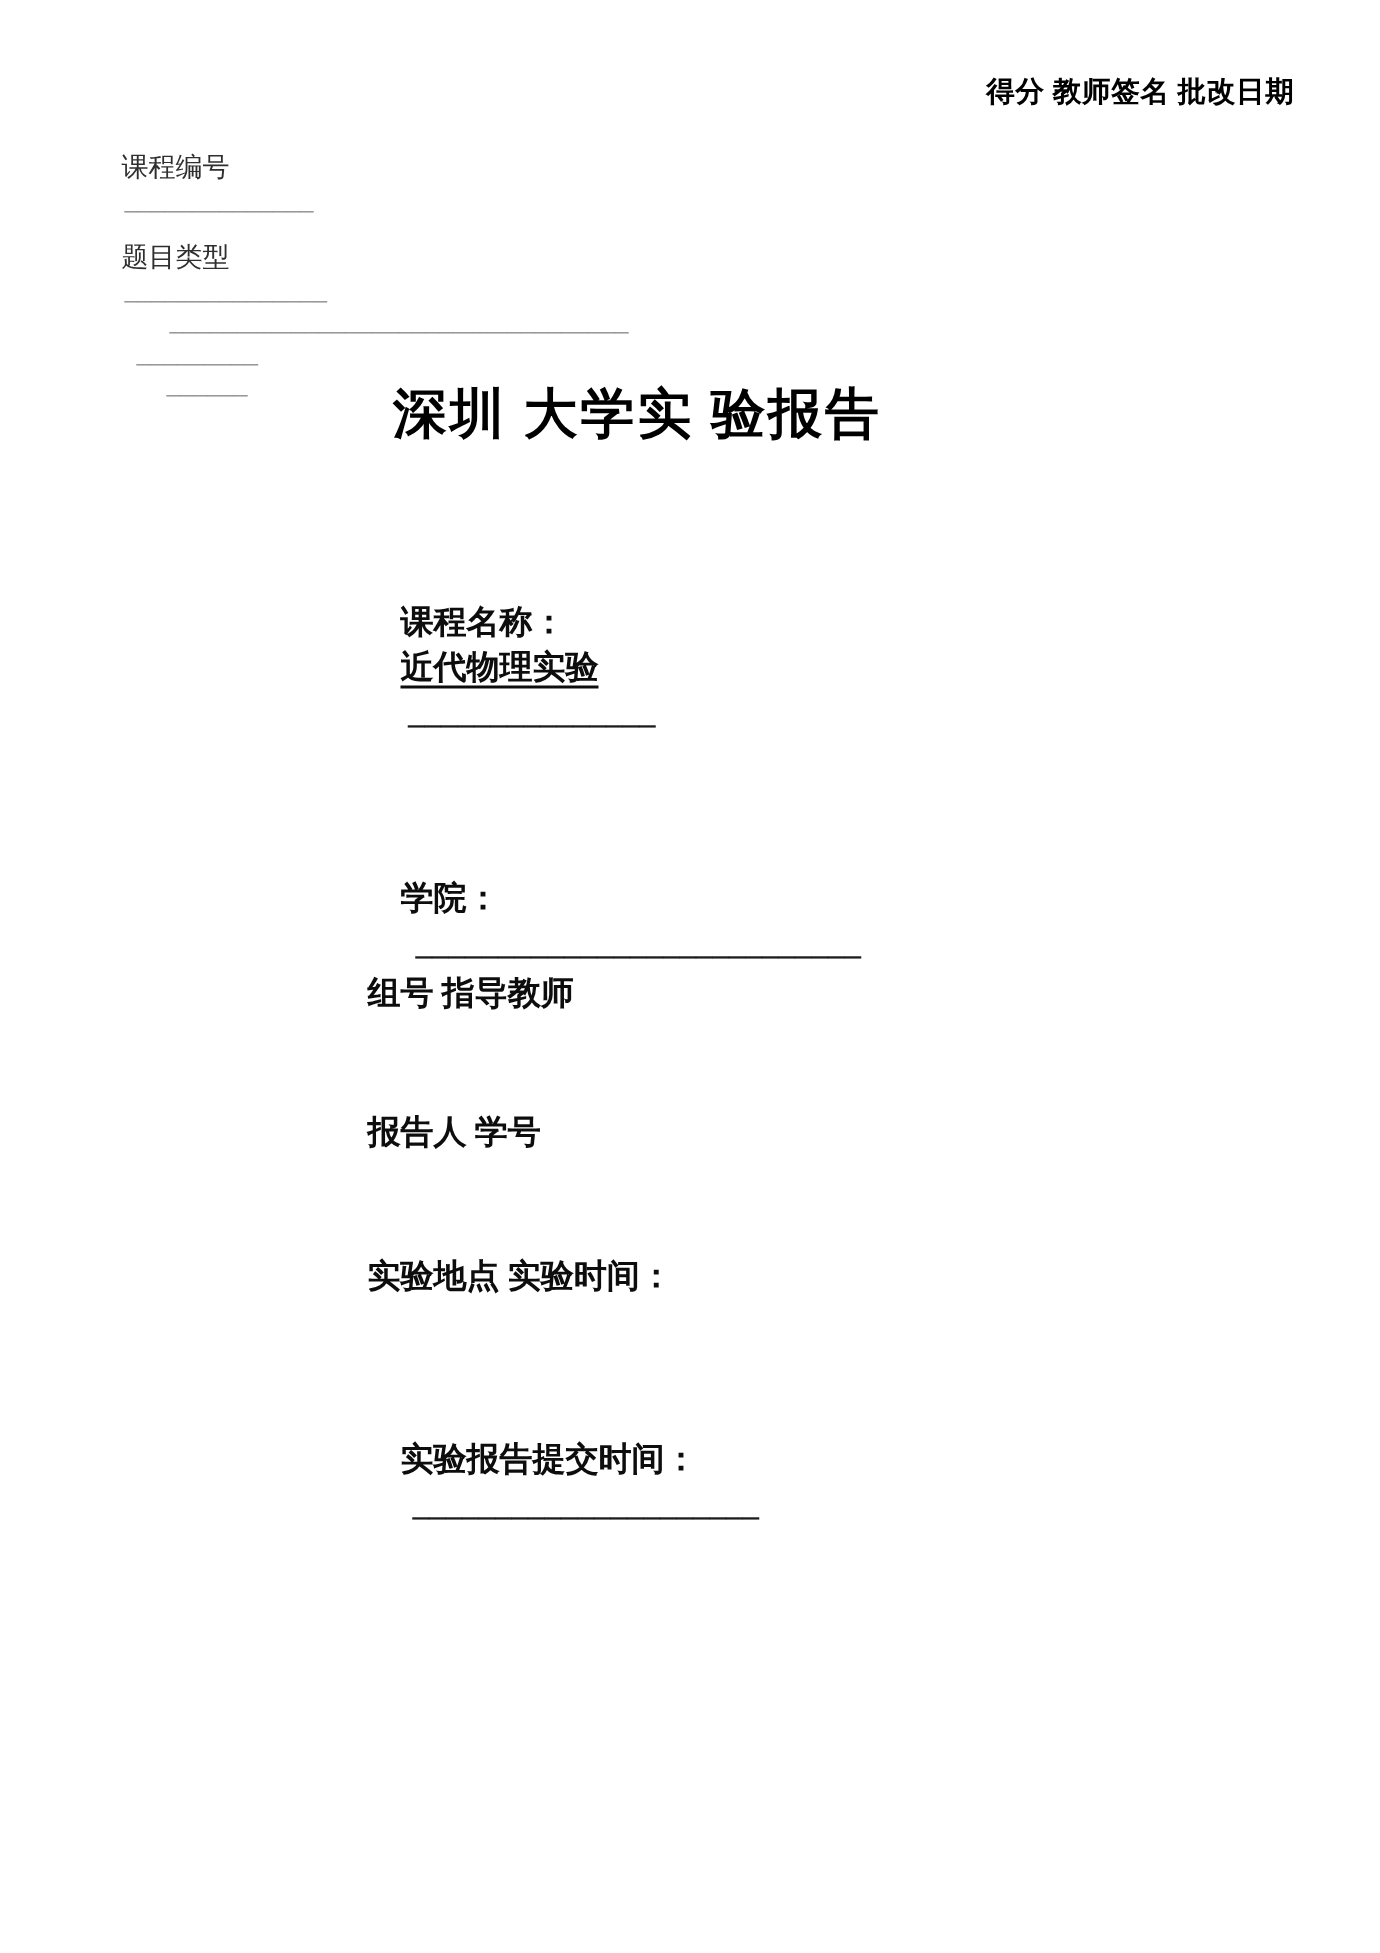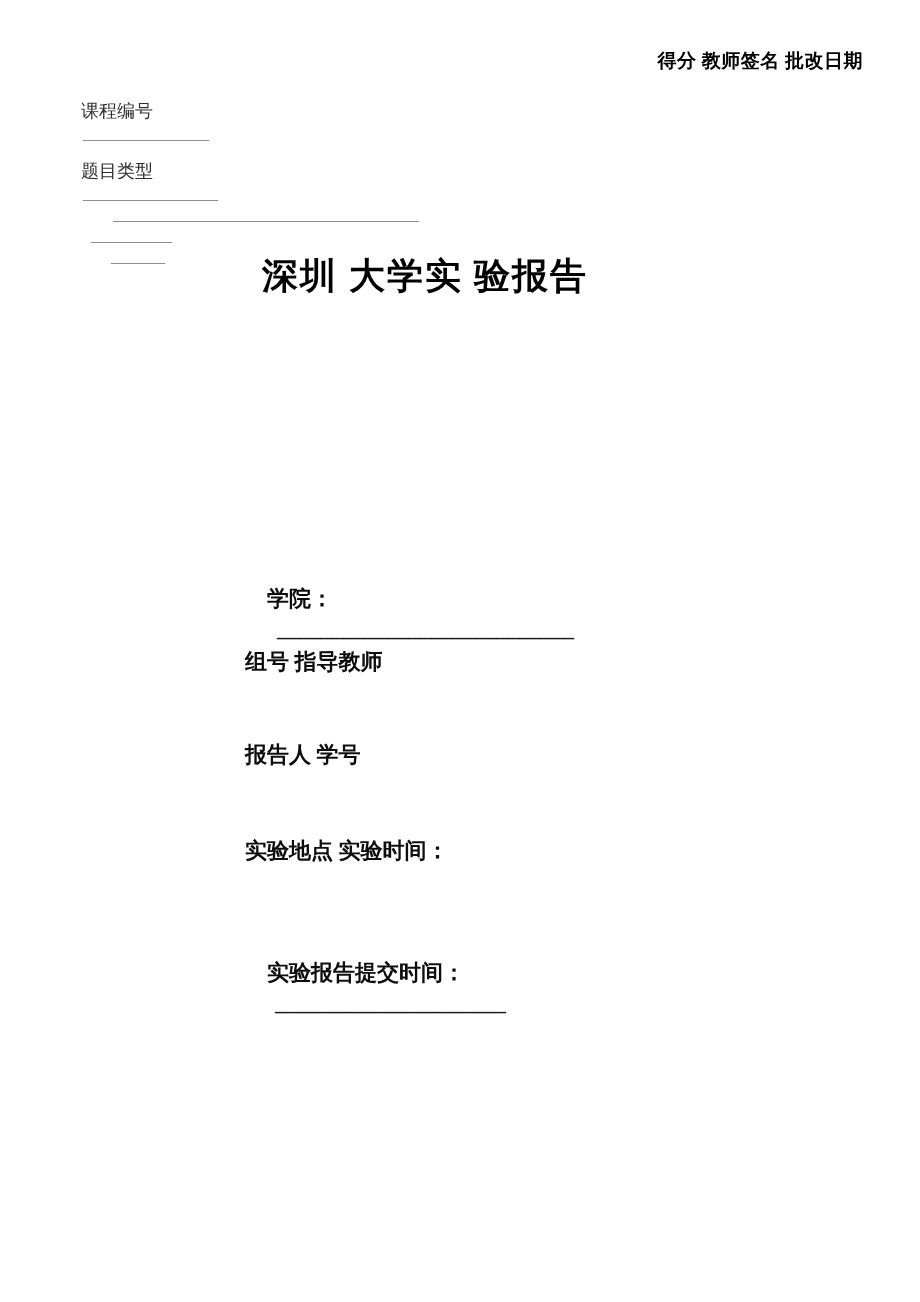--- a/index.html
+++ b/index.html
@@ -88,20 +88,25 @@
   <div class="abs meta-line topic-type-line">
     <span>题目类型</span>
     <span class="blank blank-gray m2">_______________</span>
     <span class="blank blank-gray m16">__________________________________</span>
     <span class="blank blank-gray m10">_________</span>
     <span class="blank blank-gray m30">______</span>
   </div>
 
   <h1 class="abs title-line">深圳 大学实 验报告</h1>
 
+  <div class="abs field f1">
+    <span>课程名称：</span>
+    <span class="underlined">近代物理实验</span>
+    <span class="blank blank-dark m5">_______________</span>
+  </div>
 
 
   <div class="abs field f3">
     <span>学院：</span>
     <span class="blank blank-dark m10">___________________________</span>
   </div>
 
   <div class="abs field f4">组号 指导教师</div>
 
   <div class="abs field f5">报告人 学号</div>

